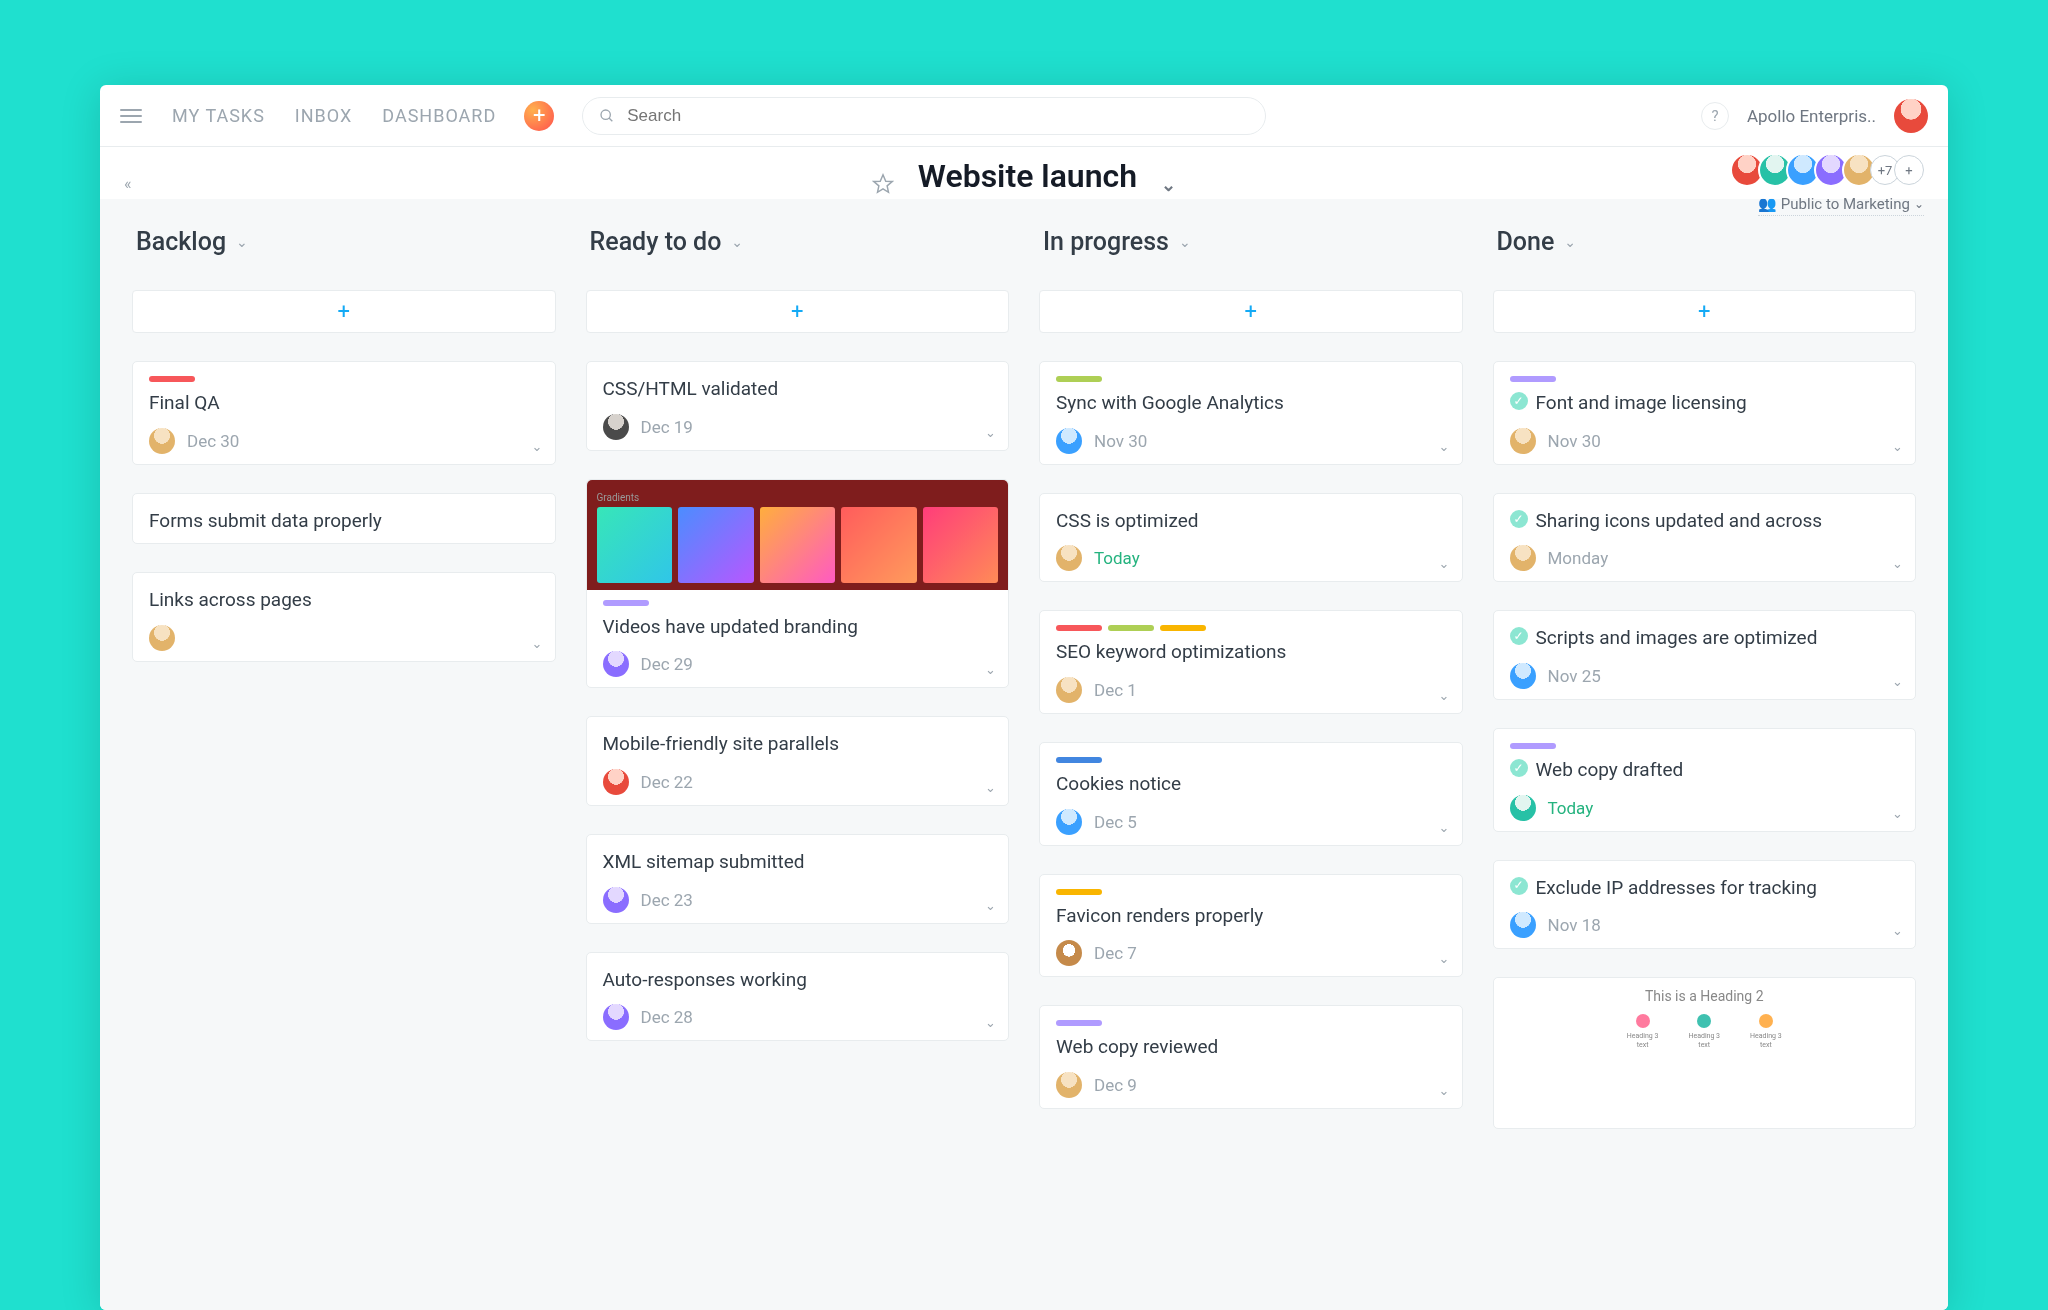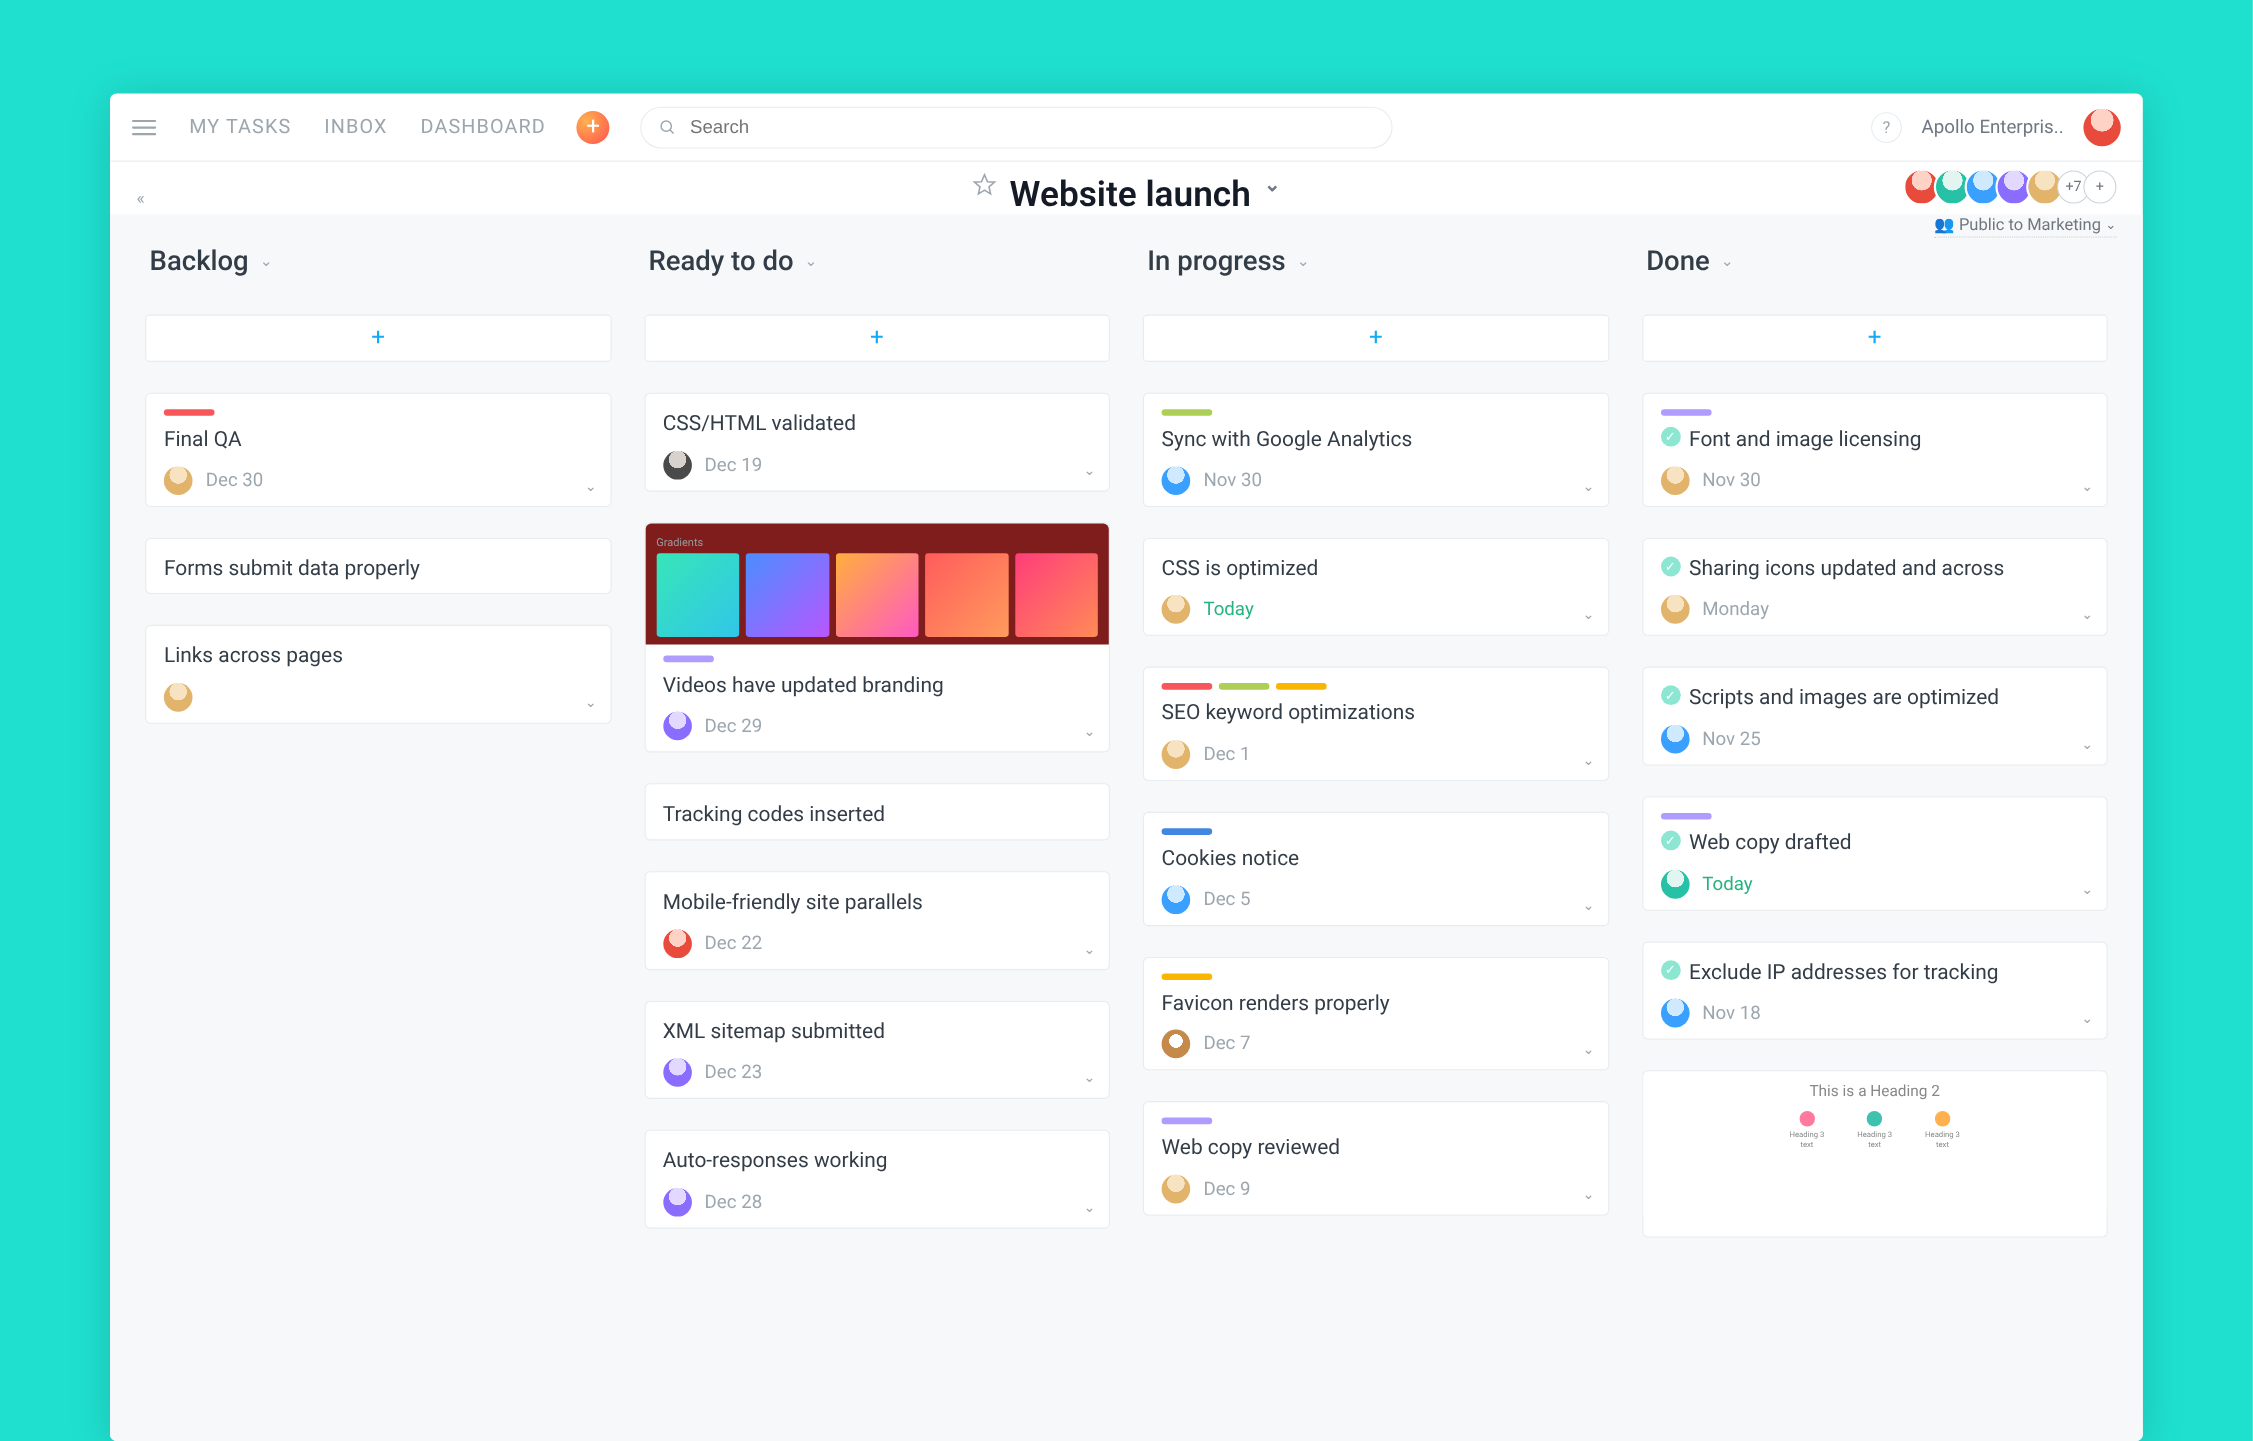--- a/index.html
+++ b/index.html
@@ -71,21 +71,21 @@
   .avatar.lg { width:34px; height:34px; }
   .avatar.red { background: radial-gradient(circle at 50% 30%, #ffd2c6 35%, #e84a3c 36%);}
   .avatar.teal { background: radial-gradient(circle at 50% 30%, #e2f5f0 35%, #27c1a6 36%);}
   .avatar.cyan { background: radial-gradient(circle at 50% 30%, #cfe9ff 35%, #3aa0ff 36%);}
   .avatar.blonde { background: radial-gradient(circle at 50% 30%, #f7e2c2 35%, #e2b36a 36%);}
   .avatar.purple { background: radial-gradient(circle at 50% 30%, #e3d8ff 35%, #8a6dff 36%);}
   .avatar.dark { background: radial-gradient(circle at 50% 30%, #d7d2cd 35%, #4a4a4a 36%);}
   .avatar.dog { background: radial-gradient(circle at 50% 40%, #fff 30%, #c58a4a 31%);}
   
   .project-header { text-align:center; padding:10px 0 0 0; position:relative;}
-  .project-title { font-size:32px; font-weight:600; color:var(--text-dark); display:inline-flex; align-items:flex-start; gap:12px;}
+  .project-title { font-size:32px; font-weight:600; color:var(--text-dark); display:inline-flex; align-items:flex-end; gap:24px;}
   .star-icon { width:22px; height:22px; stroke:#9ca6af; fill:none; }
   .chev { font-size:18px; color:var(--text-med);}
   .project-tabs { display:flex; gap:34px; justify-content:center; margin-top:6px; font-size:18px; color:var(--text-med);}
   .project-tabs .tab { padding-bottom:10px; cursor:pointer;}
   .project-tabs .tab.active { color:var(--red); border-bottom:3px solid var(--red);}
   .members { position:absolute; right:24px; top:6px; display:flex; align-items:center;}
   .members .avatar, .members .count-circle, .members .add-circle { margin-left:-6px; border:2px solid #fff;}
   .count-circle, .add-circle { width:30px; height:30px; border-radius:50%; background:#fff; border:1px solid #cbd4db !important; color:var(--text-med); font-size:13px; display:flex; align-items:center; justify-content:center; cursor:pointer;}
   .visibility { position:absolute; right:24px; top:48px; font-size:15px; color:var(--text-med); border-bottom:1px dotted #cbd4db; padding-bottom:2px; display:flex; align-items:center; gap:4px; cursor:pointer;}
   .expander { position:absolute; left:24px; bottom:6px; color:var(--text-light); cursor:pointer;}
@@ -243,25 +243,20 @@
             <span>Videos have updated branding</span>
           </div>
           <div class="card-meta">
             <span class="avatar purple"></span>
             <span class="date">Dec 29</span>
           </div>
           <span class="expand-chev">⌄</span>
         </div>
         <div class="card">
           <div class="card-title">
-            <span>Tracking codes inserted</span>
-          </div>
-        </div>
-        <div class="card">
-          <div class="card-title">
             <span>Mobile-friendly site parallels</span>
           </div>
           <div class="card-meta">
             <span class="avatar red"></span>
             <span class="date">Dec 22</span>
           </div>
           <span class="expand-chev">⌄</span>
         </div>
         <div class="card">
           <div class="card-title">

